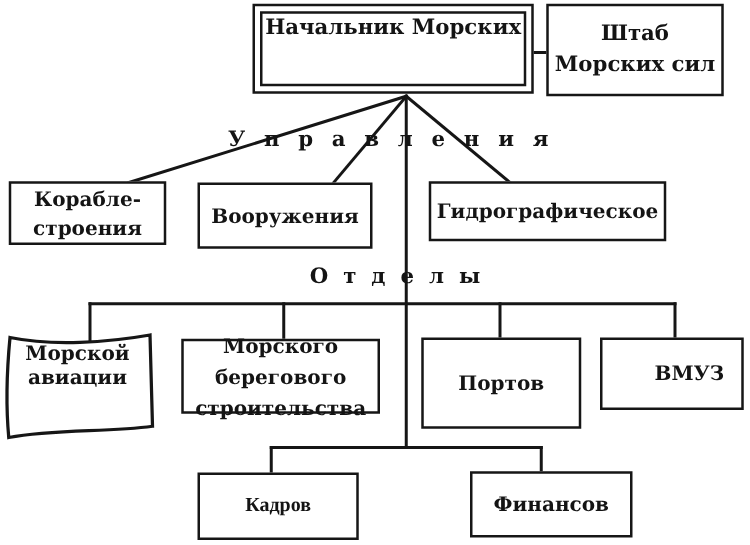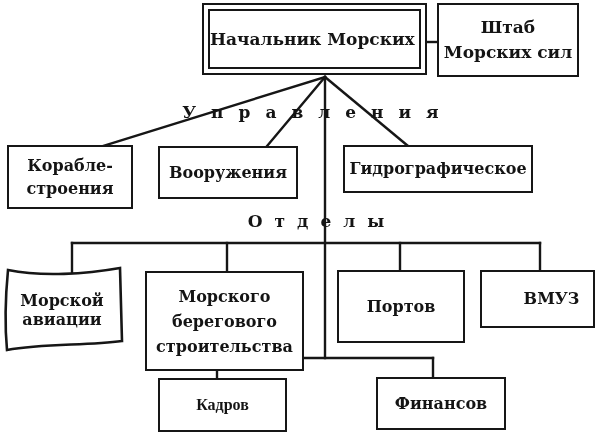--- a/index.html
+++ b/index.html
@@ -44,21 +44,21 @@
     border: 2.5px solid #161616;
     background: #ffffff;
     padding: 4px;
   }
   .node-double .inner {
     box-sizing: border-box;
     border: 2.5px solid #161616;
     width: 100%;
     height: 100%;
     display: flex;
-    flex-direction: row;
+    flex-direction: column;
     align-items: center;
     justify-content: flex-start;
     text-align: center;
     gap: 32px;
   }
   .node-double .ln {
     line-height: 23px;
     font-size: 17px;
     white-space: nowrap;
   }
@@ -78,27 +78,27 @@
     font-size: 17px;
     white-space: nowrap;
   }
   #hd-upravleniya { left: 30px; top: 102px; width: 576px; letter-spacing: 15px; }
   #hd-otdely      { left: 44px; top: 211px; width: 556px; letter-spacing: 12px; }
 
   #n-chief    { left: 202px; top: 3px;   width: 225px; height: 72px; }
   #n-staff    { left: 437px; top: 3px;   width: 142px; height: 74px; font-size: 17px; }
   #n-staff .ln { font-size: 17px; line-height: 25px; }
 
-  #n-ship     { left: 7px;   top: 145px; width: 126px; height: 64px; }
+  #n-ship     { left: 7px;   top: 145px; width: 126px; height: 51px; }
   #n-ship .ln { line-height: 23px; }
   #n-arm      { left: 158px; top: 146px; width: 140px; height: 53px; }
   #n-hydro    { left: 343px; top: 145px; width: 190px; height: 48px; }
 
-  #n-avia     { left: 10px;  top: 279px; width: 104px; height: 62px; }
-  #n-coast    { left: 145px; top: 271px; width: 159px; height: 100px; }
+  #n-avia     { left: 10px;  top: 261px; width: 104px; height: 62px; }
+  #n-coast    { left: 145px; top: 271px; width: 159px; height: 60px; }
   #n-coast .ln { line-height: 25px; }
   #n-ports    { left: 337px; top: 270px; width: 128px; height: 73px; }
   #n-vmuz     { left: 480px; top: 270px; width: 115px; height: 58px; padding-left: 28px; }
 
   #n-kadry    { left: 158px; top: 378px; width: 129px; height: 54px; font-family: Liberation Serif, serif; }
   #n-fin      { left: 376px; top: 377px; width: 130px; height: 53px; }
   #n-kadry .ln, #n-fin .ln, #n-ports .ln, #n-vmuz .ln { font-size: 16px; }
 </style>
 </head>
 <body>

